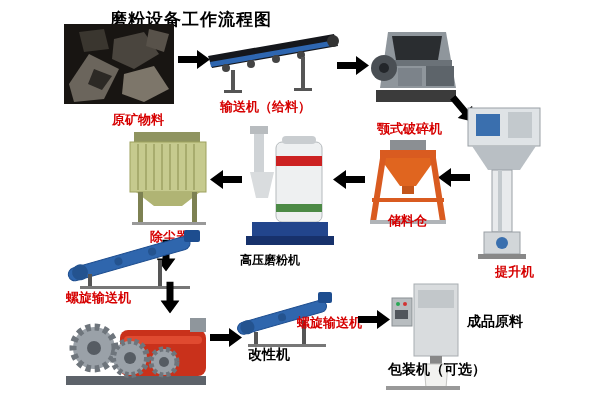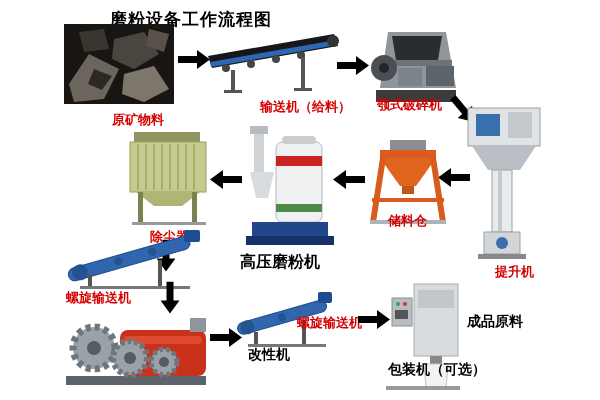--- a/index.html
+++ b/index.html
@@ -1,21 +1,21 @@
 <!DOCTYPE html>
 <html><head>
 <meta charset="utf-8">
 <style>
   html,body{margin:0;padding:0;background:#fff;font-family:"DejaVu Sans",sans-serif;}
   .canvas{position:relative;width:600px;height:400px;background:#ffffff;overflow:hidden;}
   .title{position:absolute;font-size:17px;font-weight:bold;color:#000;letter-spacing:1px;white-space:nowrap;}
   .label{position:absolute;font-weight:bold;white-space:nowrap;}
   .label.red{color:#d60000;font-size:13px;}
   .label.black{color:#000;font-size:14px;}
-  .label.big{font-size:16px;}
+  .label.big{font-size:12px;}
   .node{position:absolute;}
   .node svg{display:block;}
   .arrow{position:absolute;width:32px;height:19px;}
   .arrow svg{display:block;width:32px;height:19px;}
   .rot90{transform:rotate(90deg);}
   .rot180{transform:rotate(180deg);}
   .rot50{transform:rotate(50deg);}
 </style>
 </head>
 <body>
@@ -51,41 +51,41 @@
       <circle cx="20" cy="42" r="4" fill="#444"></circle>
       <circle cx="45" cy="38" r="4" fill="#444"></circle>
       <circle cx="70" cy="33" r="4" fill="#444"></circle>
       <circle cx="95" cy="29" r="4" fill="#444"></circle>
       <rect x="25" y="44" width="4" height="22" fill="#555"></rect>
       <rect x="95" y="31" width="4" height="33" fill="#555"></rect>
       <rect x="18" y="64" width="18" height="3" fill="#555"></rect>
       <rect x="88" y="62" width="18" height="3" fill="#555"></rect>
     </svg>
   </div>
-  <div class="label red" style="left:220px;top:98px;margin-left:40px;">输送机（给料）</div>
+  <div class="label red" style="left:220px;top:98px;">输送机（给料）</div>
 
   <div class="arrow" style="left:337px;top:56px;">
     <svg viewBox="0 0 32 19">
         <polygon points="0,6 19,6 19,0 32,9.5 19,19 19,13 0,13" fill="#000"></polygon>
       </svg>
   </div>
 
   <div class="node" style="left:368px;top:20px;">
     <svg width="95" height="86" viewBox="0 0 95 86">
       <rect x="8" y="70" width="80" height="12" fill="#3b3b3b"></rect>
       <polygon points="20,12 78,12 88,68 12,68" fill="#8f969c"></polygon>
       <polygon points="24,16 74,16 70,40 28,40" fill="#2a2d30"></polygon>
       <rect x="14" y="40" width="70" height="6" fill="#6b7278"></rect>
       <circle cx="16" cy="48" r="13" fill="#4a4f54"></circle>
       <circle cx="16" cy="48" r="5" fill="#23262a"></circle>
       <rect x="58" y="46" width="28" height="20" fill="#5d646a"></rect>
       <rect x="30" y="48" width="24" height="18" fill="#7c838a"></rect>
     </svg>
   </div>
-  <div class="label red" style="left:377px;top:96px;text-align:center;">颚式破碎机</div>
+  <div class="label red" style="left:377px;top:120px;text-align:center;">颚式破碎机</div>
 
   <div class="arrow rot50" style="left:447px;top:100px;">
     <svg viewBox="0 0 32 19">
         <polygon points="0,6 19,6 19,0 32,9.5 19,19 19,13 0,13" fill="#000"></polygon>
       </svg>
   </div>
 
   <div class="node" style="left:462px;top:104px;">
     <svg width="85" height="158" viewBox="0 0 85 158">
       <rect x="6" y="4" width="72" height="38" fill="#dfe3e6" stroke="#9aa0a5"></rect>

